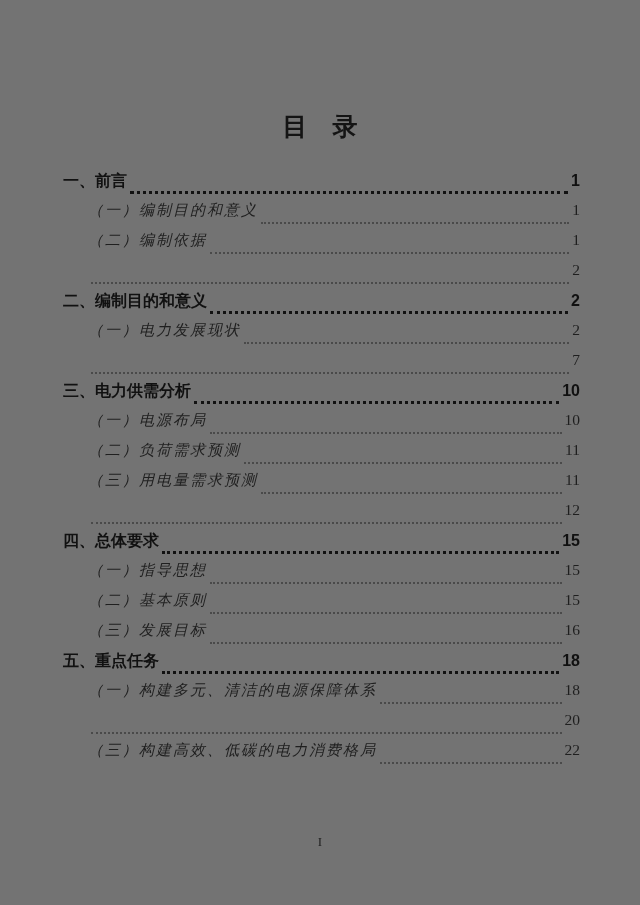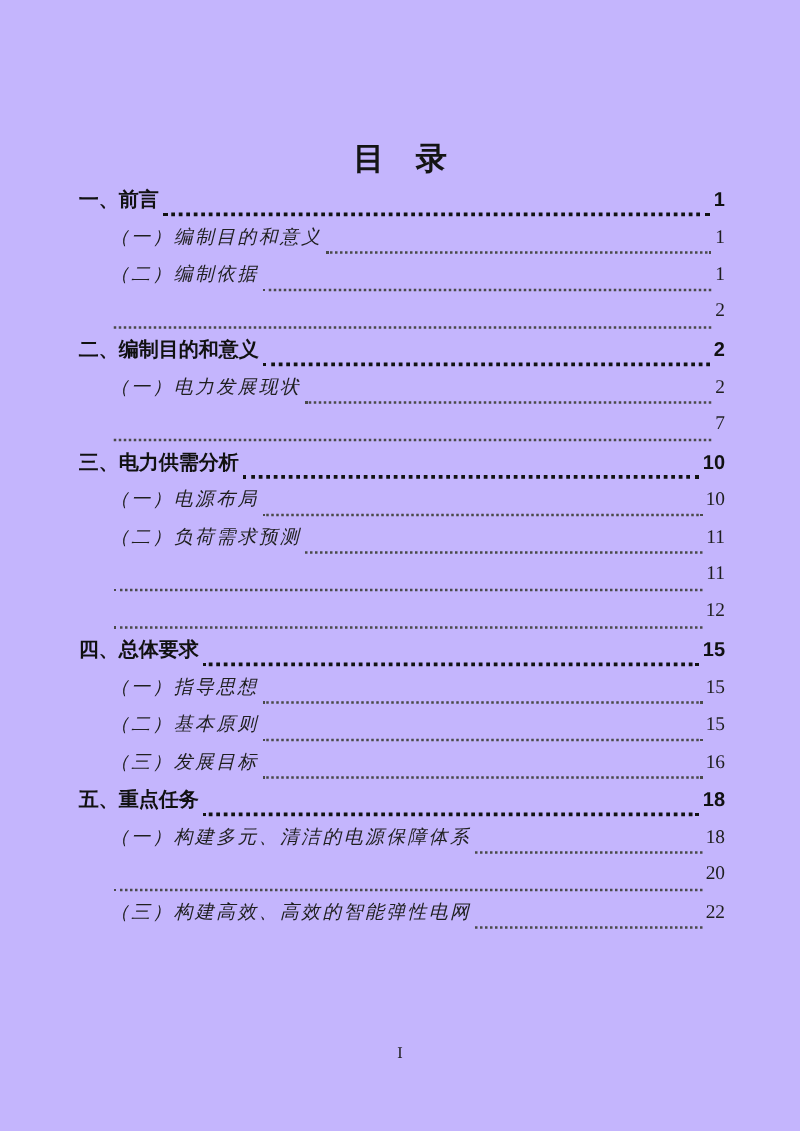--- a/index.html
+++ b/index.html
@@ -4,38 +4,38 @@
 <style>
   html, body {
     margin: 0;
     padding: 0;
     background: #ffffff;
   }
   .page {
     position: relative;
     width: 640px;
     height: 905px;
-    background: #c4b5fd;
+    background: #737373;
     overflow: hidden;
   }
   .doc-title {
     position: absolute;
     top: 110px;
     left: 0;
     width: 100%;
     margin: 0;
     text-align: center;
     font-family: "Liberation Sans", sans-serif;
     font-weight: bold;
     font-size: 25px;
     color: #141414;
   }
   .toc {
     position: absolute;
-    top: 150px;
+    top: 171px;
     left: 63px;
     right: 60px;
   }
   .toc-row {
     display: flex;
     align-items: baseline;
     height: 30px;
     cursor: pointer;
   }
   .lvl1 {
@@ -143,20 +143,21 @@
         <span class="toc-label">（一）电源布局</span>
         <span class="leader"></span>
         <span class="toc-page">10</span>
       </div>
       <div class="toc-row lvl2">
         <span class="toc-label">（二）负荷需求预测</span>
         <span class="leader"></span>
         <span class="toc-page">11</span>
       </div>
       <div class="toc-row lvl2">
+        <span class="toc-label">（三）用电量需求预测</span>
         <span class="leader"></span>
         <span class="toc-page">11</span>
       </div>
       <div class="toc-row lvl2">
         <span class="leader"></span>
         <span class="toc-page">12</span>
       </div>
       <div class="toc-row lvl1">
         <span class="toc-label">四、总体要求</span>
         <span class="leader"></span>
@@ -185,20 +186,20 @@
       <div class="toc-row lvl2">
         <span class="toc-label">（一）构建多元、清洁的电源保障体系</span>
         <span class="leader"></span>
         <span class="toc-page">18</span>
       </div>
       <div class="toc-row lvl2">
         <span class="leader"></span>
         <span class="toc-page">20</span>
       </div>
       <div class="toc-row lvl2">
-        <span class="toc-label">（三）构建高效、高效的智能弹性电网</span>
+        <span class="toc-label">（三）构建高效、低碳的电力消费格局</span>
         <span class="leader"></span>
         <span class="toc-page">22</span>
       </div>
     </div>
 
   <div class="footer-pagenum">I</div>
 </div>
 
 </body></html>

